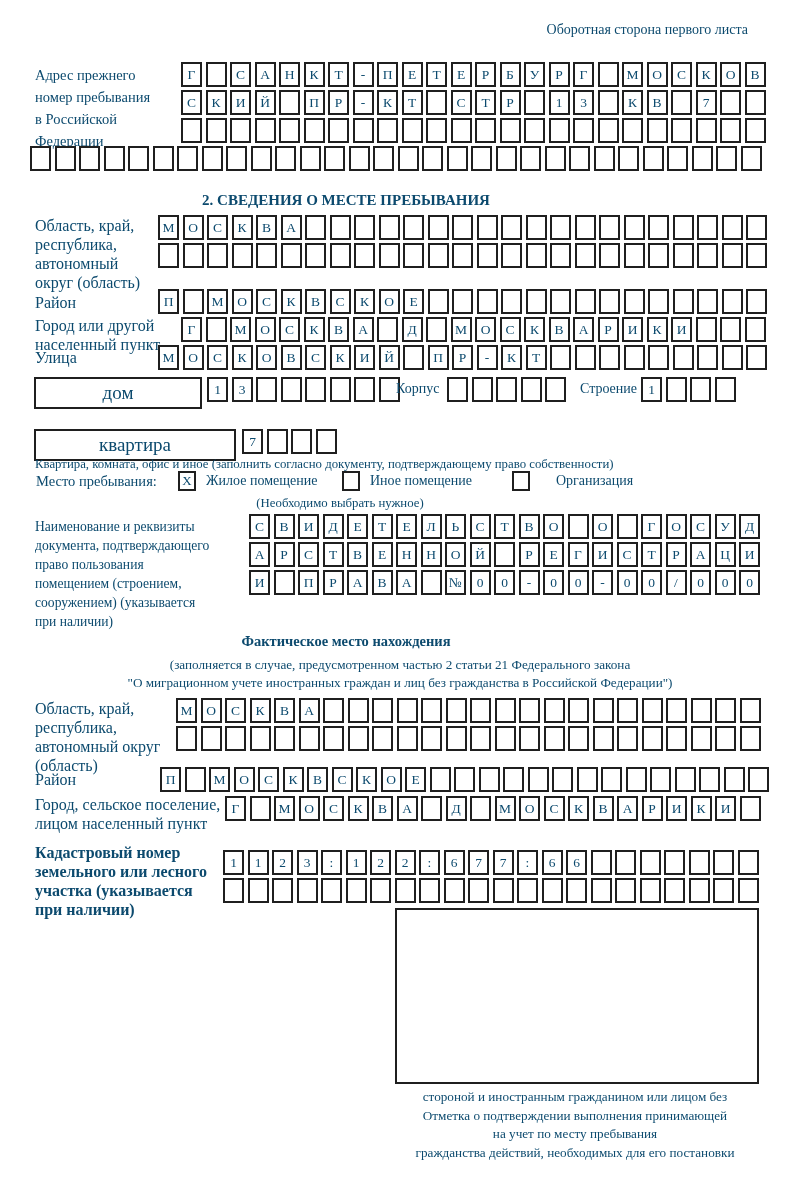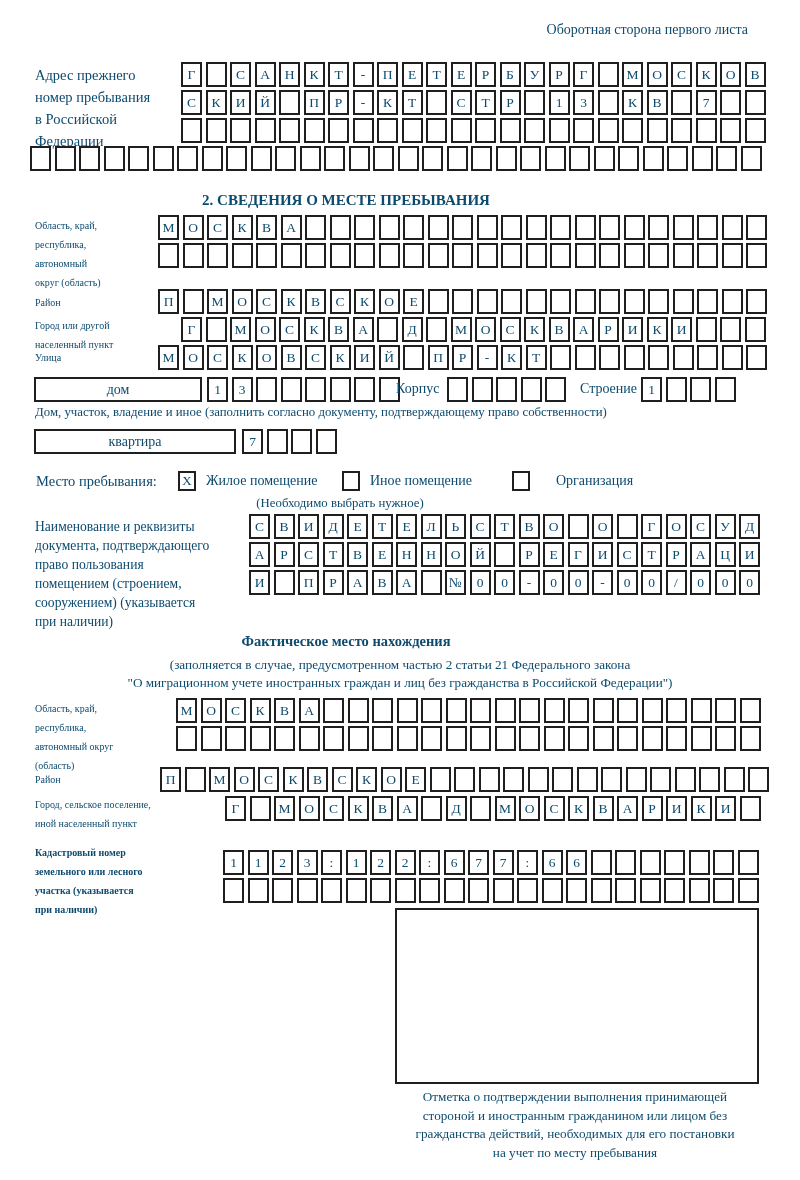--- a/index.html
+++ b/index.html
@@ -2,33 +2,33 @@
 <html><head>
 <meta charset="utf-8">
 <style>
   html,body{margin:0;padding:0;background:#fff;}
   .page{
     position:relative;width:800px;height:1180px;background:#fff;
     font-family:"Liberation Serif","DejaVu Serif",serif;color:#1a1a1a;
     overflow:hidden;
   }
   .hdr-right{position:absolute;font-size:14px;white-space:nowrap;}
-  .flabel{position:absolute;font-size:10px;line-height:19px;white-space:nowrap;}
+  .flabel{position:absolute;font-size:16px;line-height:19px;white-space:nowrap;}
   .flabel div{white-space:nowrap;}
   .boxrow{position:absolute;display:flex;}
   .cell{
     box-sizing:border-box;flex:0 0 auto;width:21px;height:25px;
     border:2px solid #1f1f1f;margin-right:3.5px;background:#fff;
     display:flex;align-items:center;justify-content:center;
     font-size:13.5px;line-height:1;
   }
   .widebox{
-    position:absolute;box-sizing:border-box;height:25px;border:2px solid #1f1f1f;
+    position:absolute;box-sizing:border-box;height:32px;border:2px solid #1f1f1f;
     background:#fff;display:flex;align-items:center;justify-content:center;
-    font-size:14px;
+    font-size:19px;
   }
   .inline-label{position:absolute;font-size:14px;white-space:nowrap;}
   .caption{position:absolute;font-size:12.8px;white-space:nowrap;}
   .center-note{position:absolute;left:0;width:800px;text-align:center;font-size:12.8px;}
   .sect-title{position:absolute;left:0;width:692px;text-align:center;font-weight:bold;font-size:15px;}
   .cbox{
     position:absolute;box-sizing:border-box;width:18px;height:20px;border:2px solid #1f1f1f;
     background:#fff;display:flex;align-items:center;justify-content:center;font-size:13px;
   }
   .stamp{position:absolute;border:2px solid #1f1f1f;background:#fff;}
@@ -334,29 +334,29 @@
       <span class="cell"></span>
       <span class="cell"></span>
     </div>
   <div class="inline-label" style="left:580px;top:381px;">Строение</div>
   <div class="boxrow" style="left:641px;top:377px;">
       <span class="cell">1</span>
       <span class="cell"></span>
       <span class="cell"></span>
       <span class="cell"></span>
     </div>
-  <div class="caption" style="left:35px;top:405px;">Дом, участок, владение и иное (заполнить согласно документу, подтверждающему право собственности)</div>
 
   <div class="widebox" style="left:34px;top:429px;width:202px;">квартира</div>
   <div class="boxrow" style="left:242px;top:429px;">
       <span class="cell">7</span>
       <span class="cell"></span>
       <span class="cell"></span>
       <span class="cell"></span>
     </div>
+  <div class="caption" style="left:35px;top:457px;">Квартира, комната, офис и иное (заполнить согласно документу, подтверждающему право собственности)</div>
 
   <div class="inline-label" style="left:36px;top:473px;font-size:14.5px;">Место пребывания:</div>
   <div class="cbox" style="left:178px;top:471px;">X</div>
   <div class="inline-label" style="left:206px;top:473px;">Жилое помещение</div>
   <div class="cbox" style="left:342px;top:471px;"></div>
   <div class="inline-label" style="left:370px;top:473px;">Иное помещение</div>
   <div class="cbox" style="left:512px;top:471px;"></div>
   <div class="inline-label" style="left:556px;top:473px;">Организация</div>
   <div class="caption" style="left:160px;top:496px;width:360px;text-align:center;">(Необходимо выбрать нужное)</div>
 
@@ -527,21 +527,21 @@
       <span class="cell"></span>
       <span class="cell"></span>
       <span class="cell"></span>
       <span class="cell"></span>
       <span class="cell"></span>
       <span class="cell"></span>
     </div>
 
   <div class="flabel" style="left:35px;top:795px;">
       <div>Город, сельское поселение,</div>
-      <div>иной населенный пункт</div>
+      <div>лицом населенный пункт</div>
     </div>
   <div class="boxrow" style="left:225px;top:796px;">
       <span class="cell">Г</span>
       <span class="cell"></span>
       <span class="cell">М</span>
       <span class="cell">О</span>
       <span class="cell">С</span>
       <span class="cell">К</span>
       <span class="cell">В</span>
       <span class="cell">А</span>
@@ -611,19 +611,19 @@
       <span class="cell"></span>
       <span class="cell"></span>
       <span class="cell"></span>
       <span class="cell"></span>
       <span class="cell"></span>
       <span class="cell"></span>
     </div>
 
   <div class="stamp" style="left:395px;top:908px;width:360px;height:172px;"></div>
   <div class="stamp-cap" style="left:365px;top:1088px;width:420px;">
+      <div>стороной и иностранным гражданином или лицом без</div>
       <div>Отметка о подтверждении выполнения принимающей</div>
-      <div>стороной и иностранным гражданином или лицом без</div>
+      <div>на учет по месту пребывания</div>
       <div>гражданства действий, необходимых для его постановки</div>
-      <div>на учет по месту пребывания</div>
     </div>
 
 </div>
 
 </body></html>

